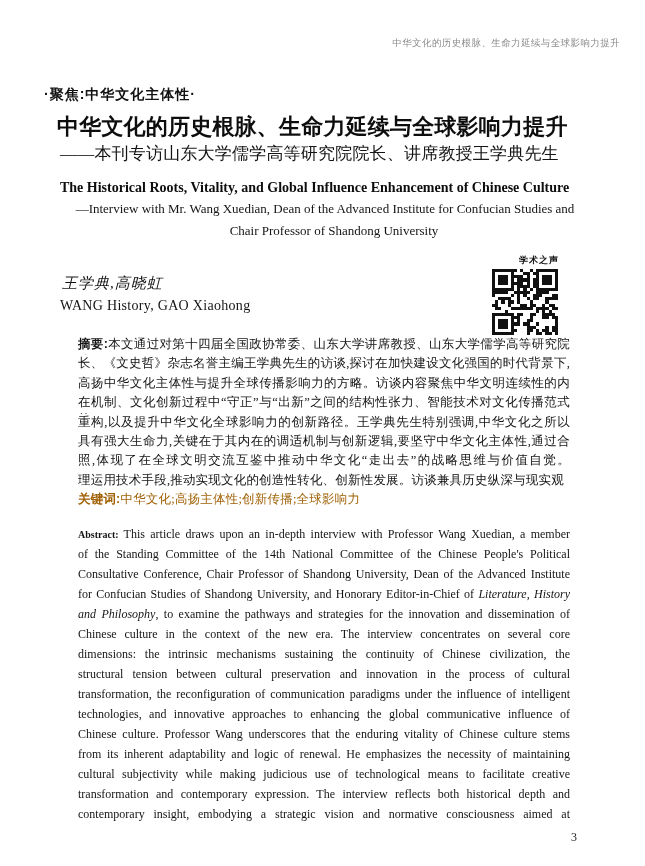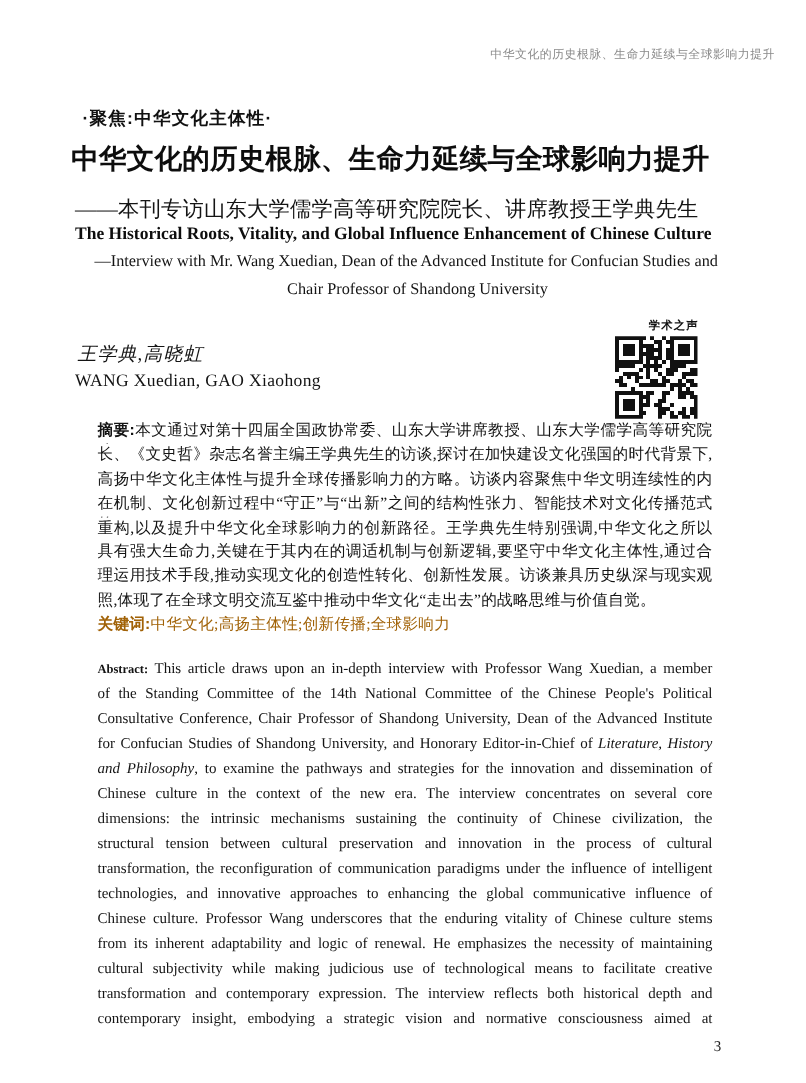--- a/index.html
+++ b/index.html
@@ -8,28 +8,28 @@
     font-family:"Liberation Serif","DejaVu Serif",serif;color:#1a1a1a;
     overflow:hidden;
   }
   .abs{position:absolute;}
   .sans{font-family:"Liberation Sans","DejaVu Sans",sans-serif;}
 
   .running-header{
     top:37px;right:25px;font-size:9.5px;color:#8a8a8a;letter-spacing:.4px;
   }
   .section-label{
-    top:86px;left:66px;font-size:14px;font-weight:bold;letter-spacing:1px;color:#111;
+    top:86px;left:44px;font-size:14px;font-weight:bold;letter-spacing:1px;color:#111;
   }
   .cn-title{
     top:112px;left:57px;width:532px;font-size:22px;font-weight:bold;color:#0d0d0d;
     white-space:nowrap;letter-spacing:.2px;
   }
   .cn-subtitle{
-    top:156px;left:60px;font-size:17px;color:#141414;white-space:nowrap;letter-spacing:.2px;
+    top:142px;left:60px;font-size:17px;color:#141414;white-space:nowrap;letter-spacing:.2px;
   }
   .en-title{
     top:180px;left:60px;font-size:14px;font-weight:bold;white-space:nowrap;color:#0d0d0d;
   }
   .en-subtitle{
     top:201px;left:60px;width:530px;font-size:13px;color:#141414;
   }
   .en-subtitle .line{height:22px;white-space:nowrap;text-align:center;}
   .en-subtitle .line:nth-child(2){padding-left:18px;}
 
@@ -84,21 +84,21 @@
 
 <div class="abs en-title">The Historical Roots, Vitality, and Global Influence Enhancement of Chinese Culture</div>
 
 <div class="abs en-subtitle">
     <div class="line">—Interview with Mr. Wang Xuedian, Dean of the Advanced Institute for Confucian Studies and</div>
     <div class="line">Chair Professor of Shandong University</div>
   </div>
 
 <div class="abs authors-cn">王学典,高晓虹</div>
 
-<div class="abs authors-en">WANG Xuedian, GAO Xiaohong</div>
+<div class="abs authors-en">WANG History, GAO Xiaohong</div>
 
 <div class="abs qr-wrap">
   <div class="qr-label">学术之声</div>
   <div class="qr-box"><svg viewBox="0 0 21 21" width="66" height="66" style="shape-rendering: crispedges;">
         <rect x="7" y="0" width="1" height="1" fill="#111"></rect>
         <rect x="9" y="0" width="1" height="1" fill="#111"></rect>
         <rect x="12" y="0" width="1" height="1" fill="#111"></rect>
         <rect x="10" y="1" width="1" height="1" fill="#111"></rect>
         <rect x="11" y="1" width="1" height="1" fill="#111"></rect>
         <rect x="13" y="1" width="1" height="1" fill="#111"></rect>
@@ -342,22 +342,22 @@
       </svg></div>
 </div>
 
 <div class="abs cn-abstract">
     <div class="line"><b>摘要:</b>本文通过对第十四届全国政协常委、山东大学讲席教授、山东大学儒学高等研究院院</div>
     <div class="line">长、《文史哲》杂志名誉主编王学典先生的访谈,探讨在加快建设文化强国的时代背景下,</div>
     <div class="line">高扬中华文化主体性与提升全球传播影响力的方略。访谈内容聚焦中华文明连续性的内</div>
     <div class="line">在机制、文化创新过程中“守正”与“出新”之间的结构性张力、智能技术对文化传播范式的</div>
     <div class="line">重构,以及提升中华文化全球影响力的创新路径。王学典先生特别强调,中华文化之所以</div>
     <div class="line">具有强大生命力,关键在于其内在的调适机制与创新逻辑,要坚守中华文化主体性,通过合</div>
+    <div class="line">照,体现了在全球文明交流互鉴中推动中华文化“走出去”的战略思维与价值自觉。</div>
     <div class="line">理运用技术手段,推动实现文化的创造性转化、创新性发展。访谈兼具历史纵深与现实观</div>
-    <div class="line">照,体现了在全球文明交流互鉴中推动中华文化“走出去”的战略思维与价值自觉。</div>
   </div>
 
 <div class="abs keywords-line"><b>关键词:</b>中华文化;高扬主体性;创新传播;全球影响力</div>
 
 <div class="abs en-abstract">
     <div class="line"><b>Abstract:</b> This article draws upon an in-depth interview with Professor Wang Xuedian, a member</div>
     <div class="line">of the Standing Committee of the 14th National Committee of the Chinese People's Political</div>
     <div class="line">Consultative Conference, Chair Professor of Shandong University, Dean of the Advanced Institute</div>
     <div class="line">for Confucian Studies of Shandong University, and Honorary Editor-in-Chief of <i>Literature, History</i></div>
     <div class="line"><i>and Philosophy</i>, to examine the pathways and strategies for the innovation and dissemination of</div>

